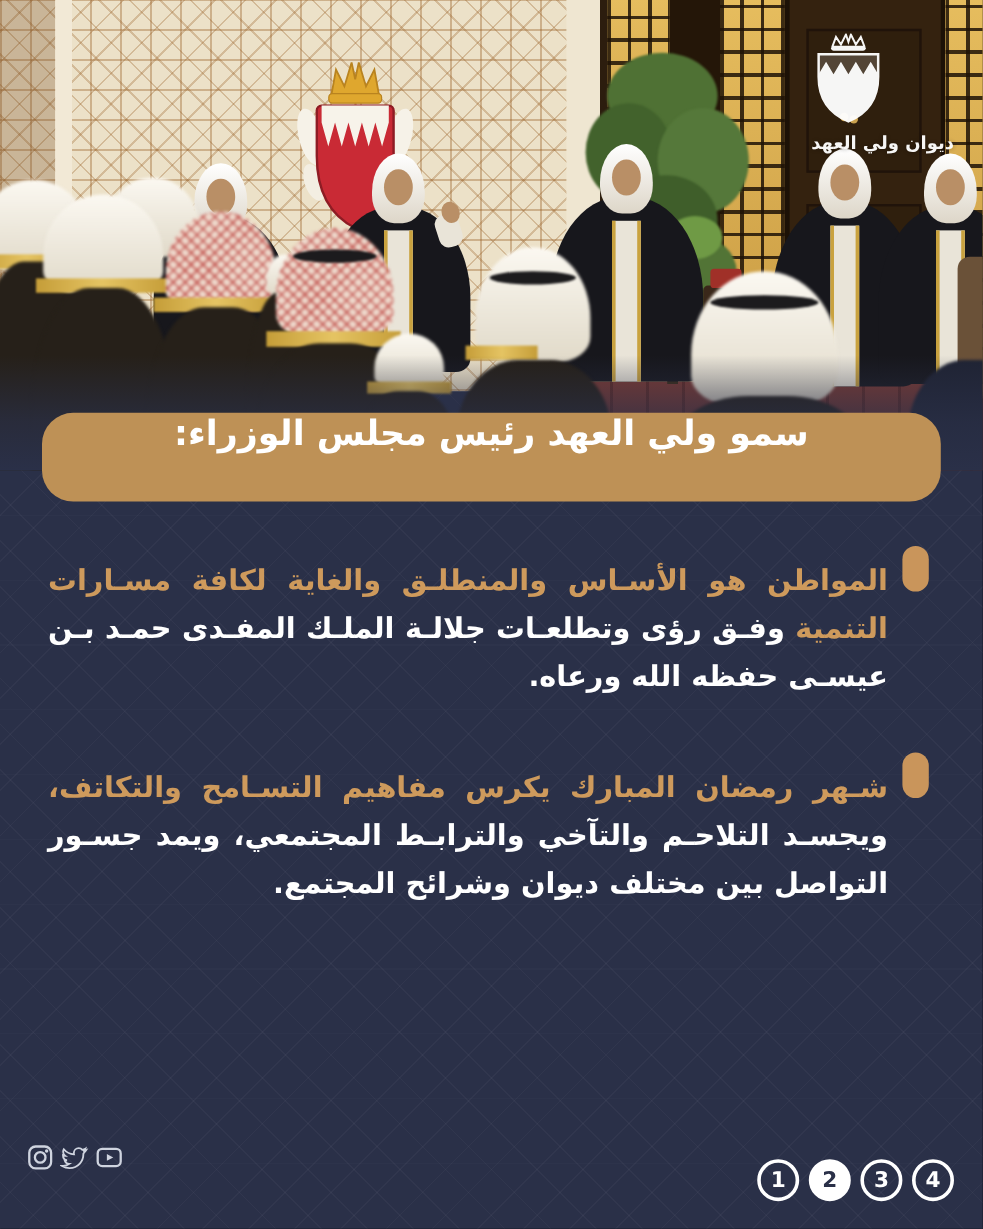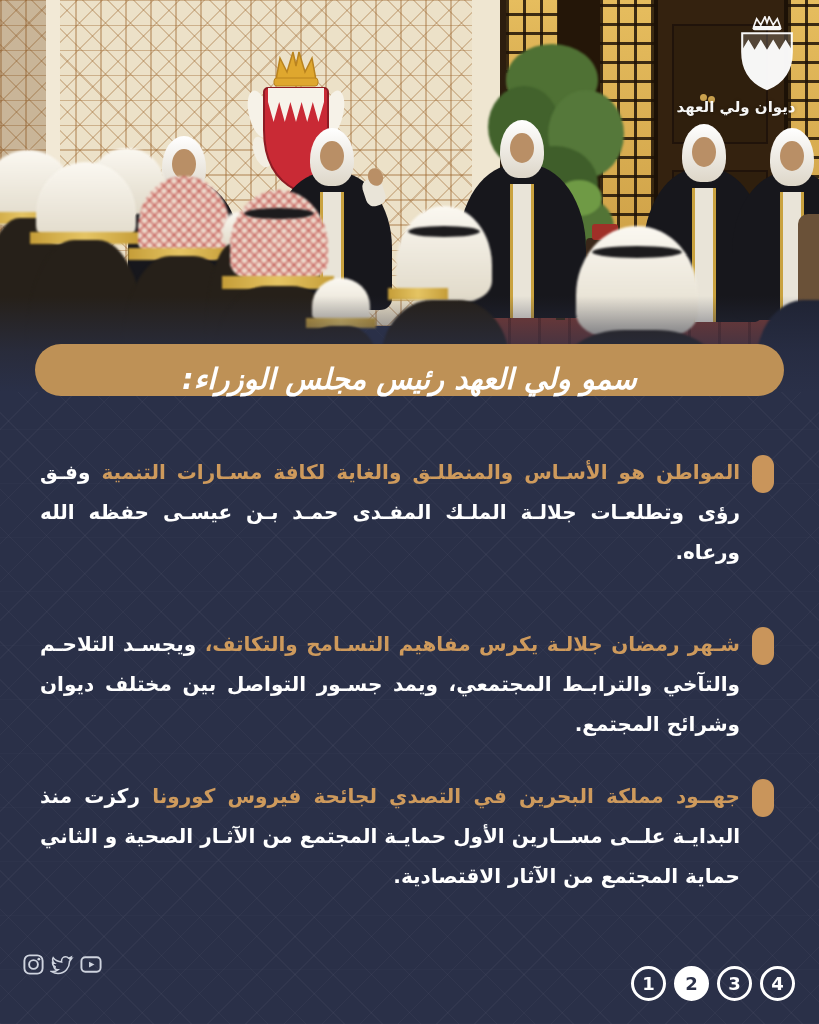--- a/index.html
+++ b/index.html
@@ -64,31 +64,31 @@
       repeating-linear-gradient(45deg, rgba(186,62,58,.55) 0 2px, transparent 2px 7px),
       repeating-linear-gradient(-45deg, rgba(186,62,58,.55) 0 2px, transparent 2px 7px);
     border-radius:50% 50% 30% 30%/62% 62% 22% 22%;filter:blur(1.2px);}
   .agal{background:#1c1b1d;border-radius:50%;height:11px;filter:blur(1px);}
   .gband{background:linear-gradient(90deg,#c59d38,#e5c463,#c59d38);filter:blur(1px);}
   .bk-body{background:#262019;border-radius:40% 40% 0 0/70% 70% 0 0;filter:blur(1.3px);}
   .chairback{background:#6a7383;border-radius:12px 12px 0 0;filter:blur(1.5px);}
   .fade{left:0;top:296px;width:819px;height:96px;
     background:linear-gradient(180deg, rgba(42,48,72,0) 0%, rgba(42,48,72,.72) 58%, #2A3048 100%);}
   
-  .watermark{left:676px;top:14px;width:120px;height:108px;text-align:center;z-index:40;opacity:.96;}
+  .watermark{left:676px;top:26px;width:120px;height:108px;text-align:left;z-index:40;opacity:.96;}
   .wm-caption{position:absolute;left:0;right:0;top:84px;color:#fff;font-size:15px;font-weight:bold;text-shadow:0 0 4px rgba(0,0,0,.35);}
   
-  .banner{position:absolute;left:35px;top:344px;width:749px;height:52px;background:var(--banner_gold);
-    border-radius:26px;display:flex;align-items:flex-end;justify-content:center;z-index:10;font-style:italic;}
+  .banner{position:absolute;left:35px;top:344px;width:749px;height:74px;background:var(--banner_gold);
+    border-radius:26px;display:flex;align-items:flex-start;justify-content:center;z-index:10;}
   .banner h1{color:var(--white);font-size:29px;font-weight:bold;direction:rtl;letter-spacing:0;}
   
   .quotes{position:absolute;left:0;top:0;width:819px;height:1024px;direction:rtl;}
   .para{position:absolute;right:45px;left:40px;padding-right:34px;}
   .pill{position:absolute;right:0;top:3px;width:22px;height:38px;border-radius:11px;background:var(--pill_gold);}
-  .para p{font-size:20px;font-weight:bold;line-height:40px;color:var(--white);text-align:justify;}
+  .para p{font-size:24px;font-weight:bold;line-height:40px;color:var(--white);text-align:justify;margin-top:12px;}
   .para .gold{color:var(--text_gold);}
   .p1{top:452px;} .p2{top:624px;} .p3{top:776px;}
   
   .social{position:absolute;left:22px;top:953px;display:flex;gap:5px;align-items:center;}
   .handle{position:absolute;left:20px;top:981px;color:#d7dbe5;font-size:21px;direction:ltr;}
   .pager{position:absolute;left:631px;top:966px;display:flex;gap:8px;direction:ltr;}
   .page{width:35px;height:35px;border-radius:50%;border:3px solid var(--white);color:var(--white);
     display:flex;align-items:center;justify-content:center;font-size:18px;font-weight:bold;}
   .page.active{background:var(--white);color:var(--navy);}
 </style>
@@ -238,25 +238,21 @@
     <h1>سمو ولي العهد رئيس مجلس الوزراء:</h1>
   </div>
 
   <section class="quotes">
     <article class="para p1">
       <span class="pill"></span>
       <p><span class="gold">المواطن هو الأسـاس والمنطلـق والغاية لكافة مسـارات التنمية</span> <span>وفـق رؤى وتطلعـات جلالـة الملـك المفـدى حمـد بـن عيسـى حفظه الله ورعاه.</span></p>
     </article>
     <article class="para p2">
       <span class="pill"></span>
-      <p><span class="gold">شـهر رمضان جلالـة يكرس مفاهيم التسـامح والتكاتف،</span> <span>ويجسـد التلاحـم والتآخي والترابـط المجتمعي، ويمد جسـور التواصل بين مختلف ديوان وشرائح المجتمع.</span></p>
-    </article>
-    <article class="para p3">
-      <span class="pill"></span>
-      <p><span class="gold">جهــود مملكة البحرين في التصدي لجائحة فيروس كورونا</span> <span>ركزت منذ البدايـة علــى مســارين الأول حمايـة المجتمع من الآثـار الصحية و الثاني حماية المجتمع من الآثار الاقتصادية.</span></p>
+      <p><span class="gold">شـهر رمضان المبارك يكرس مفاهيم التسـامح والتكاتف،</span> <span>ويجسـد التلاحـم والتآخي والترابـط المجتمعي، ويمد جسـور التواصل بين مختلف ديوان وشرائح المجتمع.</span></p>
     </article>
   </section>
 
   <div class="social">
     <svg width="23" height="23" viewBox="0 0 24 24">
       <rect x="2.5" y="2.5" width="19" height="19" rx="5.5" fill="none" stroke="#cfd4df" stroke-width="2"></rect>
       <circle cx="12" cy="12" r="4.6" fill="none" stroke="#cfd4df" stroke-width="2"></circle>
       <circle cx="17.6" cy="6.4" r="1.5" fill="#cfd4df"></circle>
     </svg>
     <svg width="24" height="23" viewBox="0 0 24 24">

